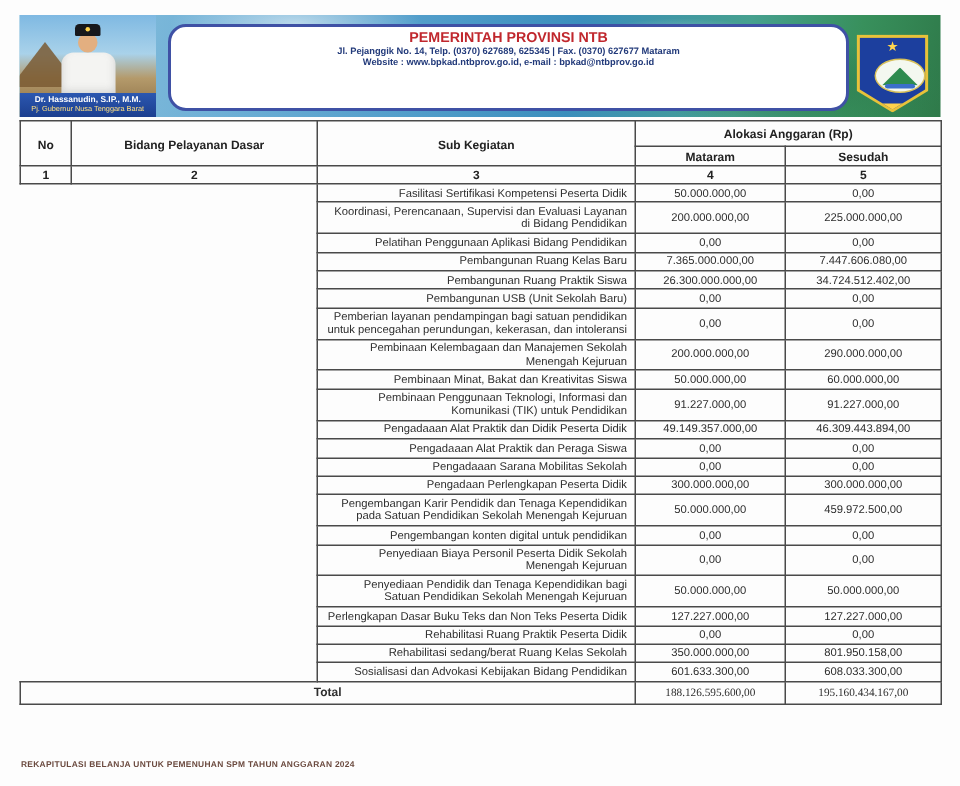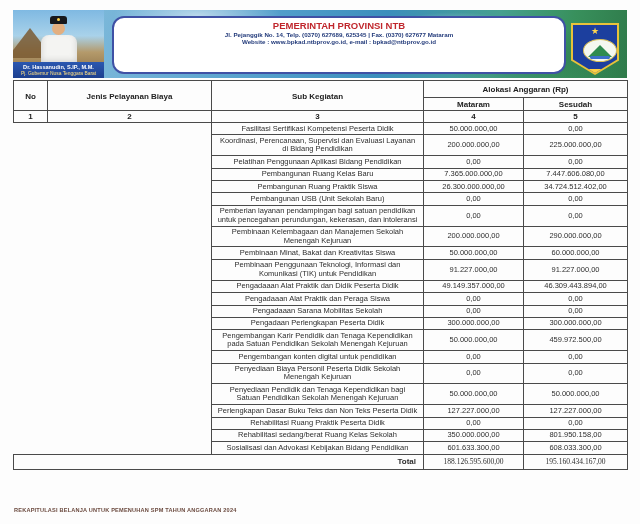--- a/index.html
+++ b/index.html
@@ -81,23 +81,23 @@
     position:absolute; left:13px; top:80px; width:614px;
     border-collapse:collapse; table-layout:fixed;
     font-size:7.5px; color:#2e2e2e;
   }
   .budget-table th, .budget-table td { border:1px solid #4a4a4a; }
   .budget-table thead th { font-weight:bold; text-align:center; font-size:8px; color:#222; }
   .hrow1 th { padding:4px 2px 3px; }
   .hrow2 th { padding:1.5px 2px; }
   .hrow3 th { padding:1px 2px; font-size:7.5px; }
   td.blank { border:none; background:#fdfdfd; }
-  td.sub-cell { text-align:center; padding:1.5px 5px; line-height:8.4px; }
+  td.sub-cell { text-align:right; padding:1.5px 5px; line-height:8.4px; }
   td.num { text-align:center; padding:1.5px 6px; line-height:8.4px; white-space:nowrap; }
-  tfoot td.total-label { text-align:right; font-weight:bold; font-size:8px; padding:2.5px 7px; }
+  tfoot td.total-label { text-align:center; font-weight:bold; font-size:8px; padding:2.5px 7px; }
   tfoot td.num { font-size:7.5px; padding:3px 6px;font-family:Liberation Serif, serif; }
 
   
   .doc-footer {
     position:absolute; left:14px; top:507px;
     font-size:5.6px; font-weight:bold; color:#6b4a3f; letter-spacing:.2px;
   }
 </style>
 </head>
 <body>
@@ -143,21 +143,21 @@
     <colgroup>
       <col style="width:34px">
         <col style="width:164px">
         <col style="width:212px">
         <col style="width:100px">
         <col style="width:104px">
     </colgroup>
     <thead>
       <tr class="hrow1">
         <th rowspan="2">No</th>
-        <th rowspan="2">Jenis Pelayanan Biaya</th>
+        <th rowspan="2">Bidang Pelayanan Dasar</th>
         <th rowspan="2">Sub Kegiatan</th>
         <th colspan="2">Alokasi Anggaran (Rp)</th>
       </tr>
       <tr class="hrow2">
         <th>Mataram</th>
         <th>Sesudah</th>
       </tr>
       <tr class="hrow3">
         <th>1</th>
         <th>2</th>

